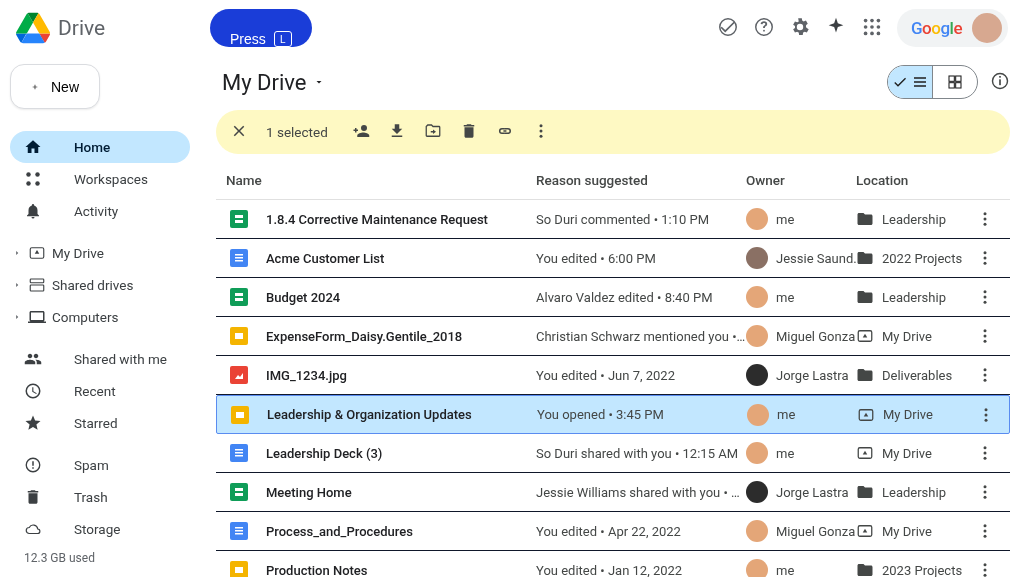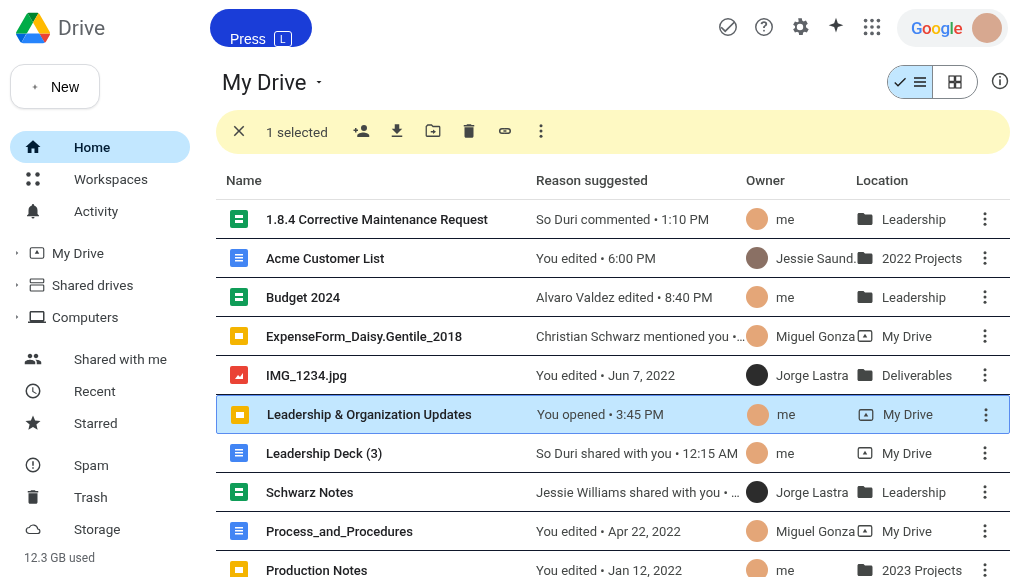--- a/index.html
+++ b/index.html
@@ -614,21 +614,21 @@
               </svg>
             </div>
           </div>
           <div class="trow">
             <div class="file-cell">
               <span class="file-icon ico-sheets">
                 <svg viewBox="0 0 12 12">
                   <use href="#i-ft-grid"></use>
                 </svg>
               </span>
-              <span class="file-name">Schwarz Notes</span>
+              <span class="file-name">Meeting Home</span>
             </div>
             <div class="reason-cell">Jessie Williams shared with you • …</div>
             <div class="owner-cell">
               <span class="owner-avatar" style="background:#2c2c2c"></span>
               <span>Jorge Lastra</span>
             </div>
             <div class="loc-cell">
               <svg viewBox="0 0 24 24">
                 <use href="#i-folder"></use>
               </svg>

